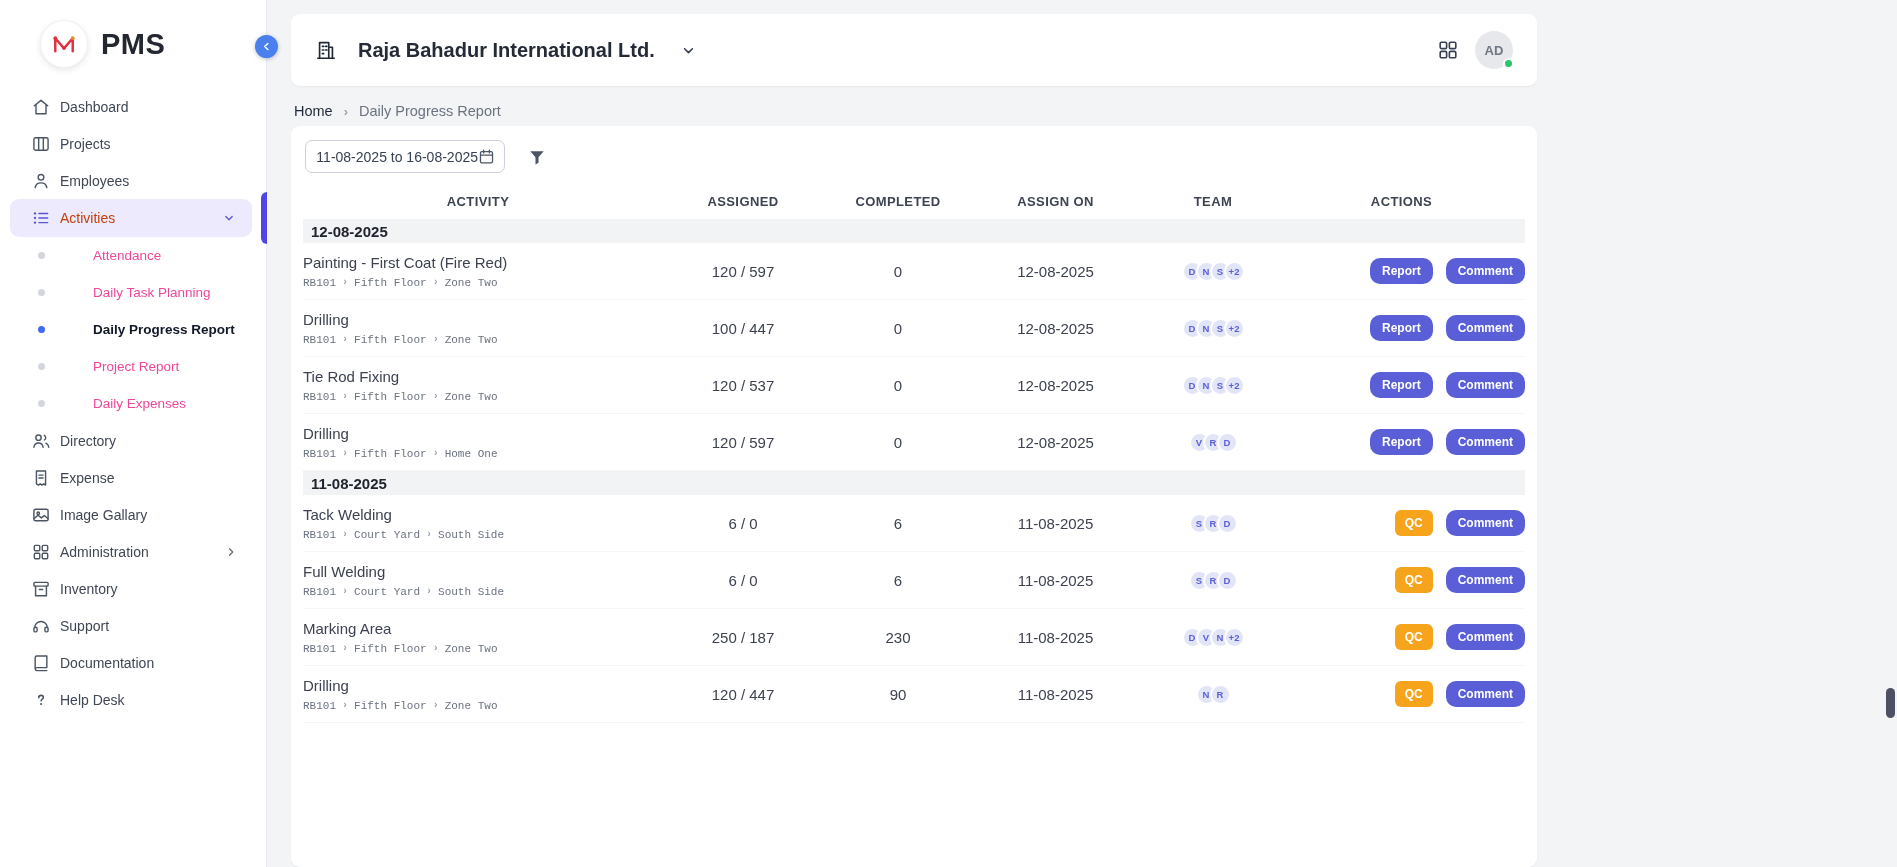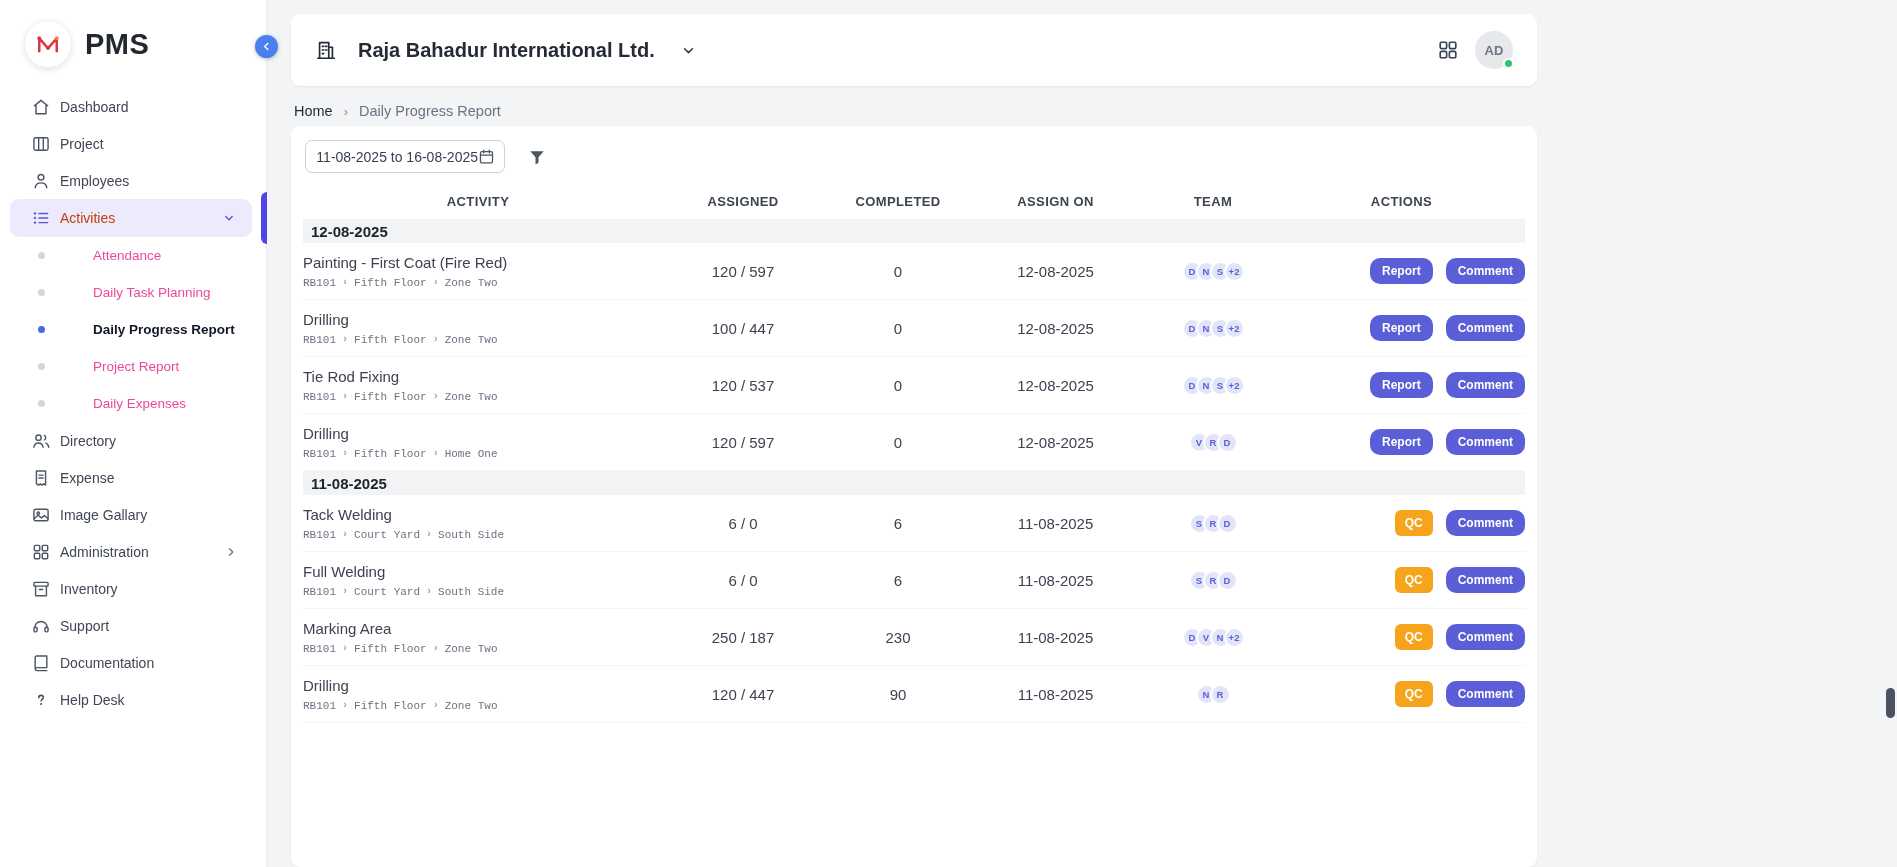--- a/index.html
+++ b/index.html
@@ -2,21 +2,21 @@
 <html><head>
 <meta charset="utf-8">
 <style>
   * { box-sizing: border-box; margin: 0; padding: 0; }
   html, body { width: 1897px; height: 867px; overflow: hidden; }
   body { background: #f3f4f6; font-family: "Liberation Sans", sans-serif; color: #374151; }
   svg { display: block; width: 100%; height: 100%; }
 
   
   .sidebar { position: fixed; left: 0; top: 0; bottom: 0; width: 267px; background: #fff; border-right: 1px solid #e9eaee; z-index: 5; }
-  .logo-row { display: flex; align-items: center; gap: 13px; padding: 20px 0 14px 24px; }
+  .logo-row { display: flex; align-items: center; gap: 13px; padding: 20px 0 14px 40px; }
   .logo-badge { width: 48px; height: 48px; border-radius: 50%; background: #fff; border: 1px solid #f1f1f4; box-shadow: 0 2px 6px rgba(0,0,0,.10); display: flex; align-items: center; justify-content: center; }
   .logo-badge svg { width: 32px; height: 32px; }
   .logo-text { font-size: 29px; font-weight: 800; color: #23272f; letter-spacing: .5px; }
   .nav { margin-top: 6px; }
   .nav-item { display: flex; align-items: center; gap: 9px; height: 37px; padding: 0 28px 0 31px; font-size: 14px; color: #3f4654; cursor: pointer; }
   .nav-icon { width: 20px; height: 20px; color: #4b5563; flex: 0 0 auto; }
   .nav-item.active { background: #edeafd; border-radius: 9px; margin: 0 14px 0 10px; padding: 0 16px 0 21px; color: #c2410c; height: 38px; }
   .nav-item.active .nav-icon { color: #5b54d0; }
   .nav-chevron { margin-left: auto; width: 14px; height: 14px; color: #6b7280; }
   .nav-item.active .nav-chevron { color: #5b54d0; }
@@ -97,21 +97,21 @@
         </span>
       <span class="nav-label">Dashboard</span>
     </div>
     <div class="nav-item">
       <span class="nav-icon">
           <svg viewBox="0 0 24 24" fill="none" stroke="currentColor" stroke-width="1.7" stroke-linecap="round" stroke-linejoin="round">
             <rect x="3.5" y="4.5" width="17" height="15" rx="2"></rect>
             <path d="M9.2 4.5v15M14.8 4.5v15"></path>
           </svg>
         </span>
-      <span class="nav-label">Project</span>
+      <span class="nav-label">Projects</span>
     </div>
     <div class="nav-item">
       <span class="nav-icon">
           <svg viewBox="0 0 24 24" fill="none" stroke="currentColor" stroke-width="1.7" stroke-linecap="round" stroke-linejoin="round">
             <circle cx="12" cy="7.5" r="3.4"></circle>
             <path d="M5 20c.6-3.8 3.4-5.8 7-5.8s6.4 2 7 5.8"></path>
           </svg>
         </span>
       <span class="nav-label">Employees</span>
     </div>

